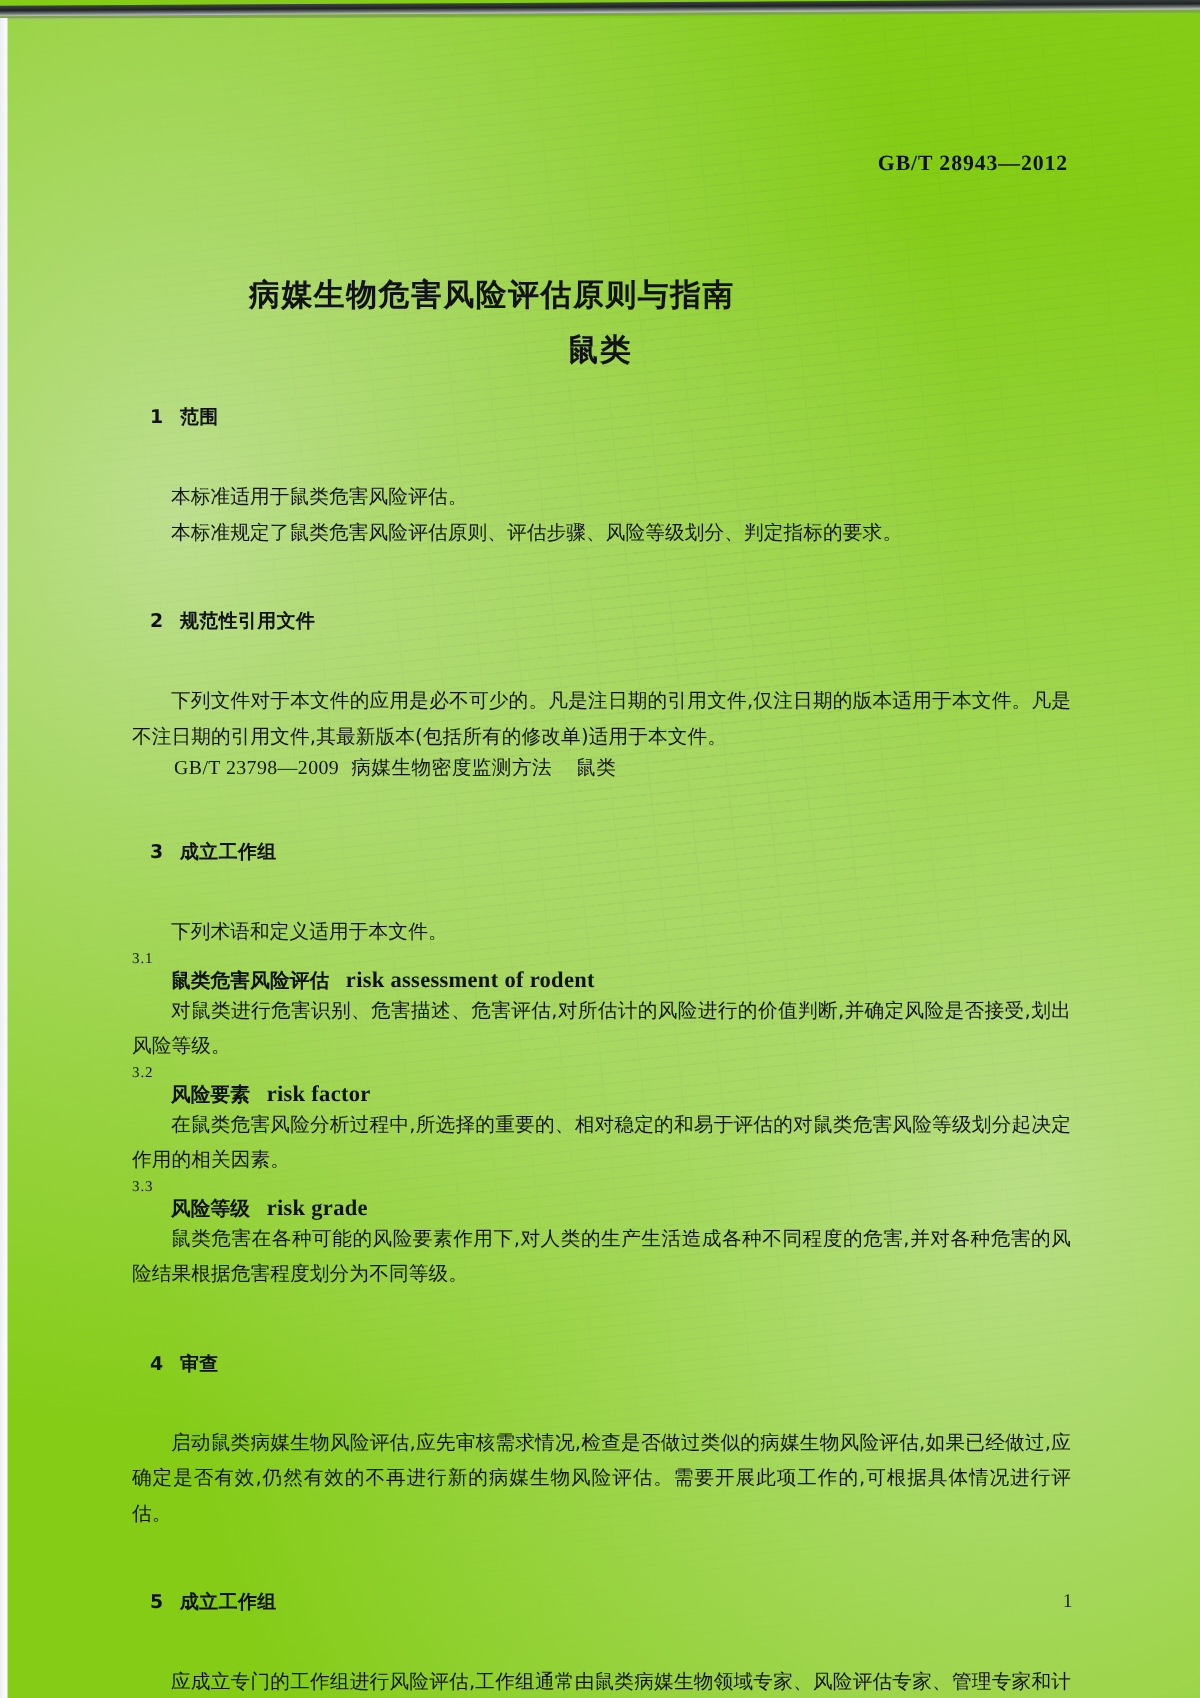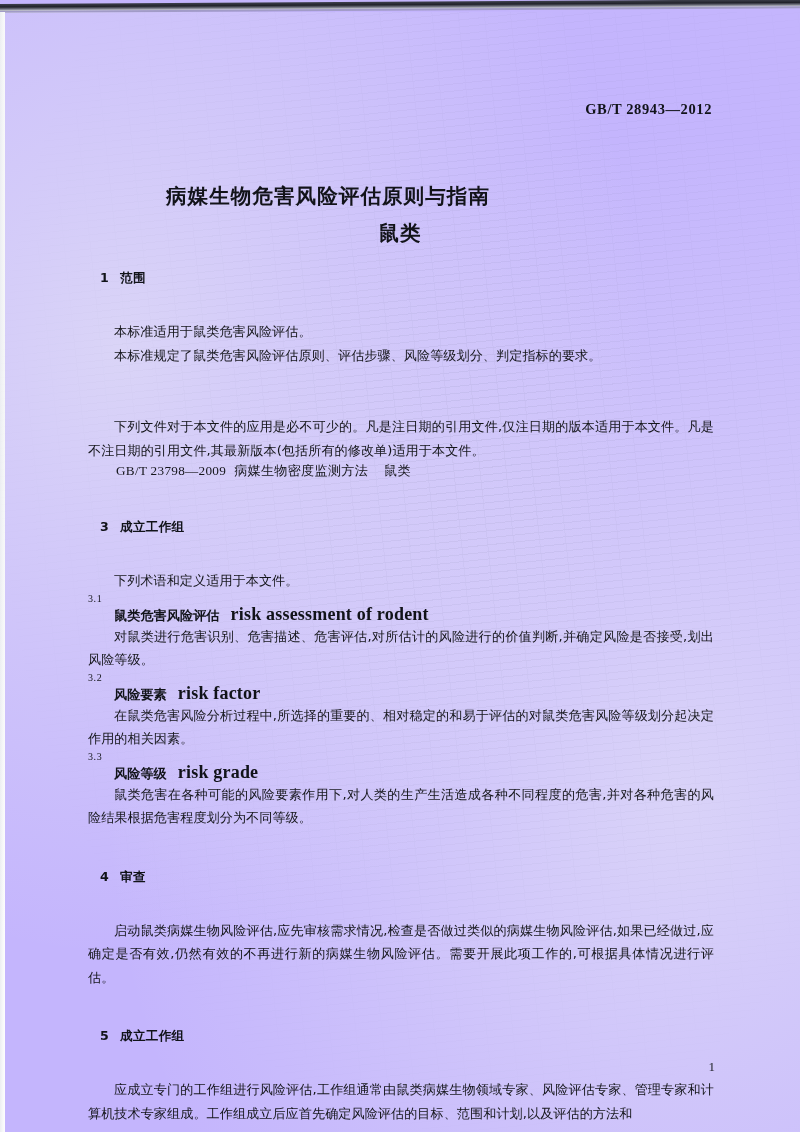--- a/index.html
+++ b/index.html
@@ -6,21 +6,21 @@
     margin: 0;
     padding: 0;
     background: #ffffff;
   }
 
   .page {
     position: relative;
     width: 800px;
     height: 1132px;
     margin: 0 auto;
-    background: #c4b5fd;
+    background: #84cc16;
     overflow: hidden;
     font-family: "Liberation Serif", "DejaVu Serif", serif;
     color: #1d1d1f;
   }
 
   
   .scan-edge-top {
     position: absolute;
     left: -20px;
     top: 4px;
@@ -155,21 +155,21 @@
     font-weight: bold;
     font-size: 13.1px;
     color: #111319;
     margin: 0;
     padding-left: 26px;
     letter-spacing: 0.1px;
   }
   .term-en {
     font-family: "Liberation Serif", "DejaVu Serif", serif;
     font-weight: bold;
-    font-size: 18px;
+    font-size: 15px;
     letter-spacing: 0.2px;
     padding-left: 11px;
   }
 
   .ref-line {
     font-family: "Liberation Serif", "DejaVu Serif", serif;
     font-size: 13.2px;
     color: #15161b;
     margin: 0;
     padding-left: 28px;
@@ -219,20 +219,23 @@
 
       <p class="sec-head">
         <span class="num">1</span><span>范围</span>
       </p>
       <div class="gap-md"></div>
       <p class="para indent">本标准适用于鼠类危害风险评估。</p>
       <p class="para indent">本标准规定了鼠类危害风险评估原则、评估步骤、风险等级划分、判定指标的要求。</p>
 
       <div class="gap-lg"></div>
 
+      <p class="sec-head">
+        <span class="num">2</span><span>规范性引用文件</span>
+      </p>
       <div class="gap-md"></div>
       <p class="para indent">下列文件对于本文件的应用是必不可少的。凡是注日期的引用文件,仅注日期的版本适用于本文件。凡是不注日期的引用文件,其最新版本(包括所有的修改单)适用于本文件。</p>
       <p class="ref-line">
         <span>GB/T 23798—2009</span><span class="cn">病媒生物密度监测方法</span><span class="cn2">鼠类</span>
       </p>
 
       <div class="gap-lg"></div>
 
       <p class="sec-head">
         <span class="num">3</span><span>成立工作组</span>

